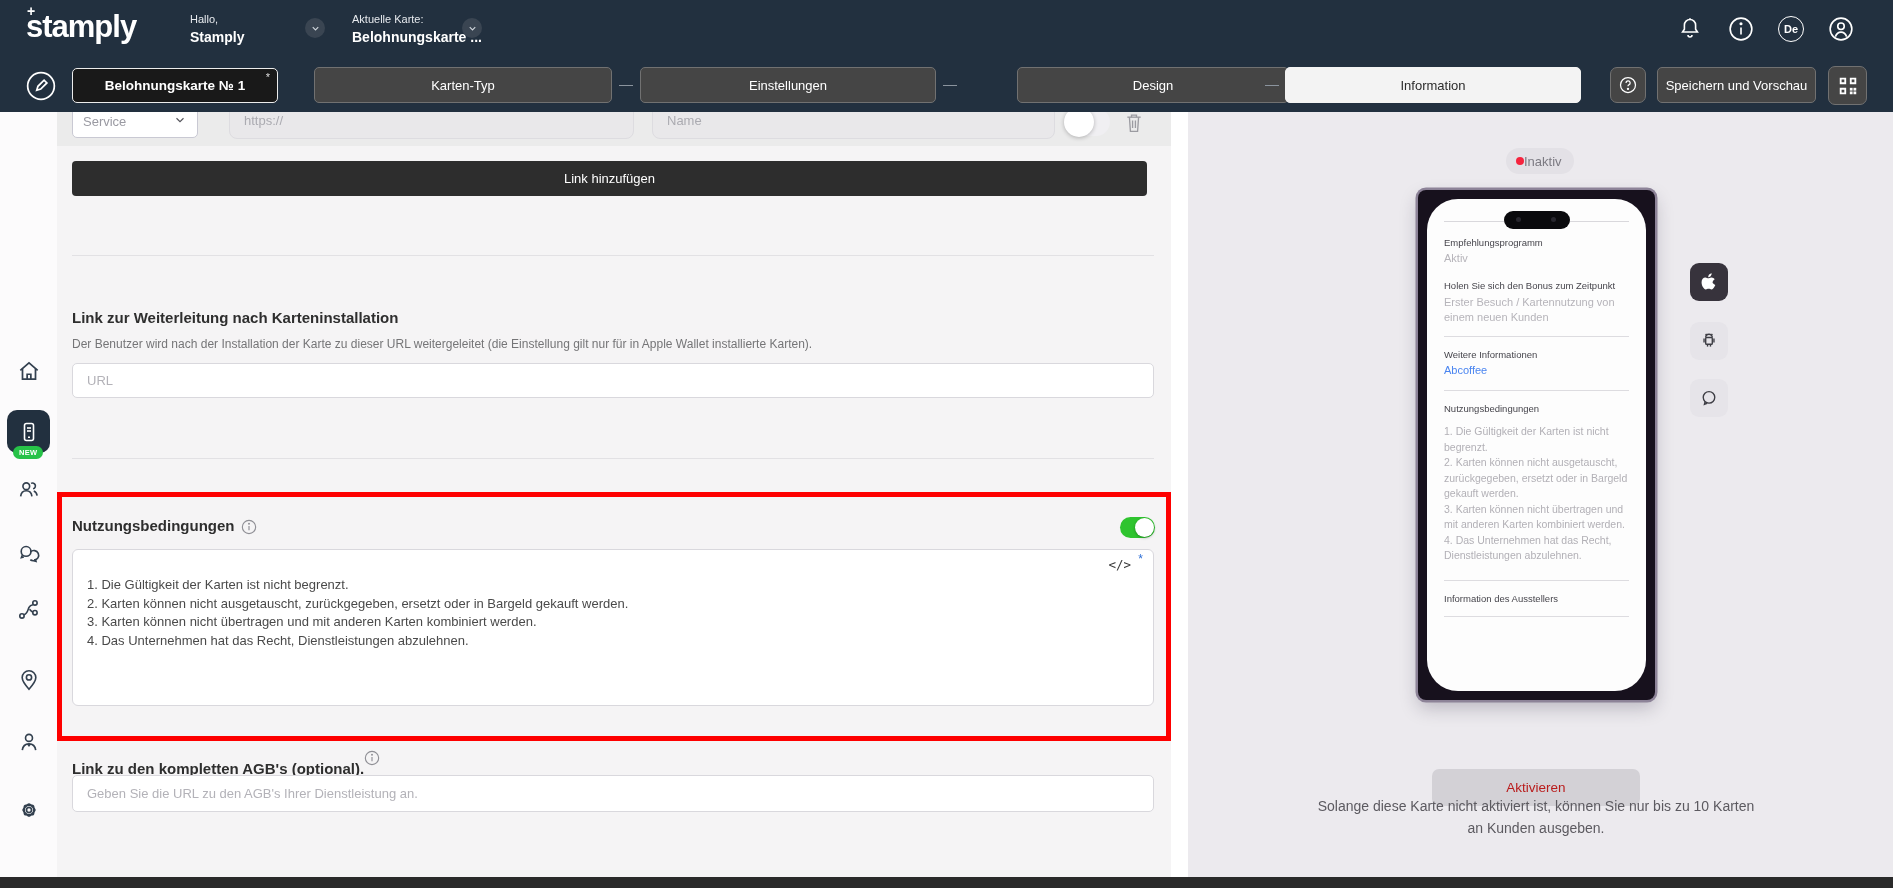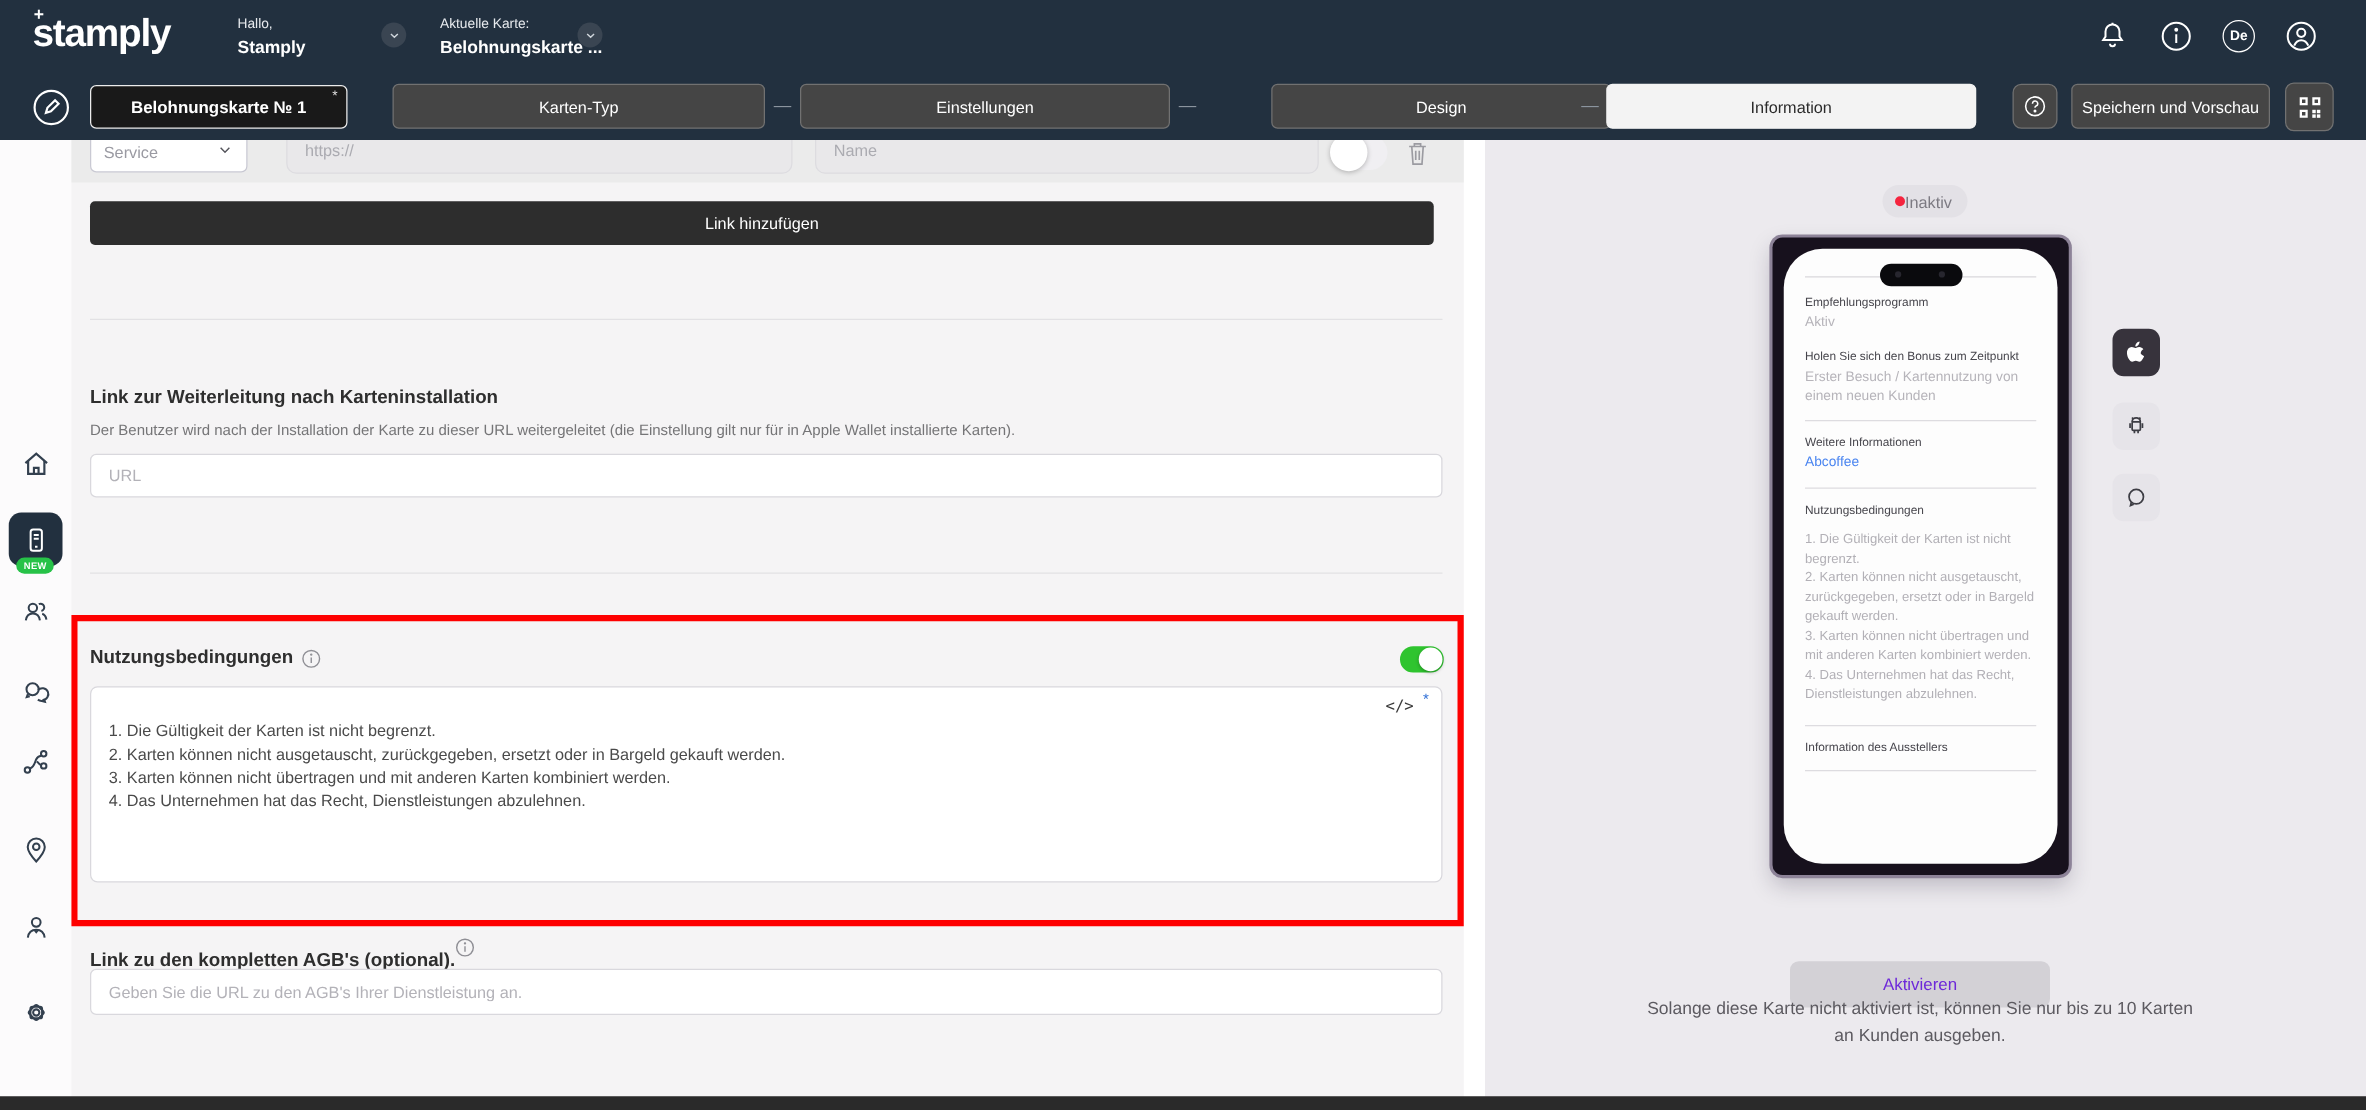--- a/index.html
+++ b/index.html
@@ -94,21 +94,21 @@
   .p-link { font-size:11px; color:#4a85f0; cursor:pointer; display:inline-block; }
   .p-div { height:1px; background:#dddce0; margin:12px 0; }
   .p-terms { font-size:10.5px; line-height:15.5px; color:#b2b0b6; white-space:pre-line; }
   .m-island { margin-top:38px; }
 
   .sidebtn { position:absolute; left:1690px; width:38px; height:38px; border:none; border-radius:9px; cursor:pointer; display:flex; align-items:center; justify-content:center; z-index:2; }
   .sbn-apple { top:263px; background:#37333c; }
   .sbn-android { top:322px; background:#e6e4e9; }
   .sbn-chat { top:379px; background:#e6e4e9; }
 
-  .activate-btn { position:absolute; left:1432px; top:769px; width:208px; height:37px; background:#d3d1d6; border:none; border-radius:7px; color:#6d28d9; font-size:13.5px; cursor:pointer; z-index:2; }
+  .activate-btn { position:absolute; left:1432px; top:769px; width:208px; height:37px; background:#d3d1d6; border:none; border-radius:7px; color:#b91c1c; font-size:13.5px; cursor:pointer; z-index:2; }
   .preview-note { position:absolute; left:1316px; top:795px; width:440px; text-align:center; font-size:14px; line-height:22px; color:#5c5a60; z-index:2; }
 
   .bottom-strip { position:absolute; left:0; top:877px; width:1893px; height:11px; background:#2a2a2a; z-index:30; }
 </style>
 </head>
 <body>
 
 <div class="app">
 
   <div class="main-col"></div>

